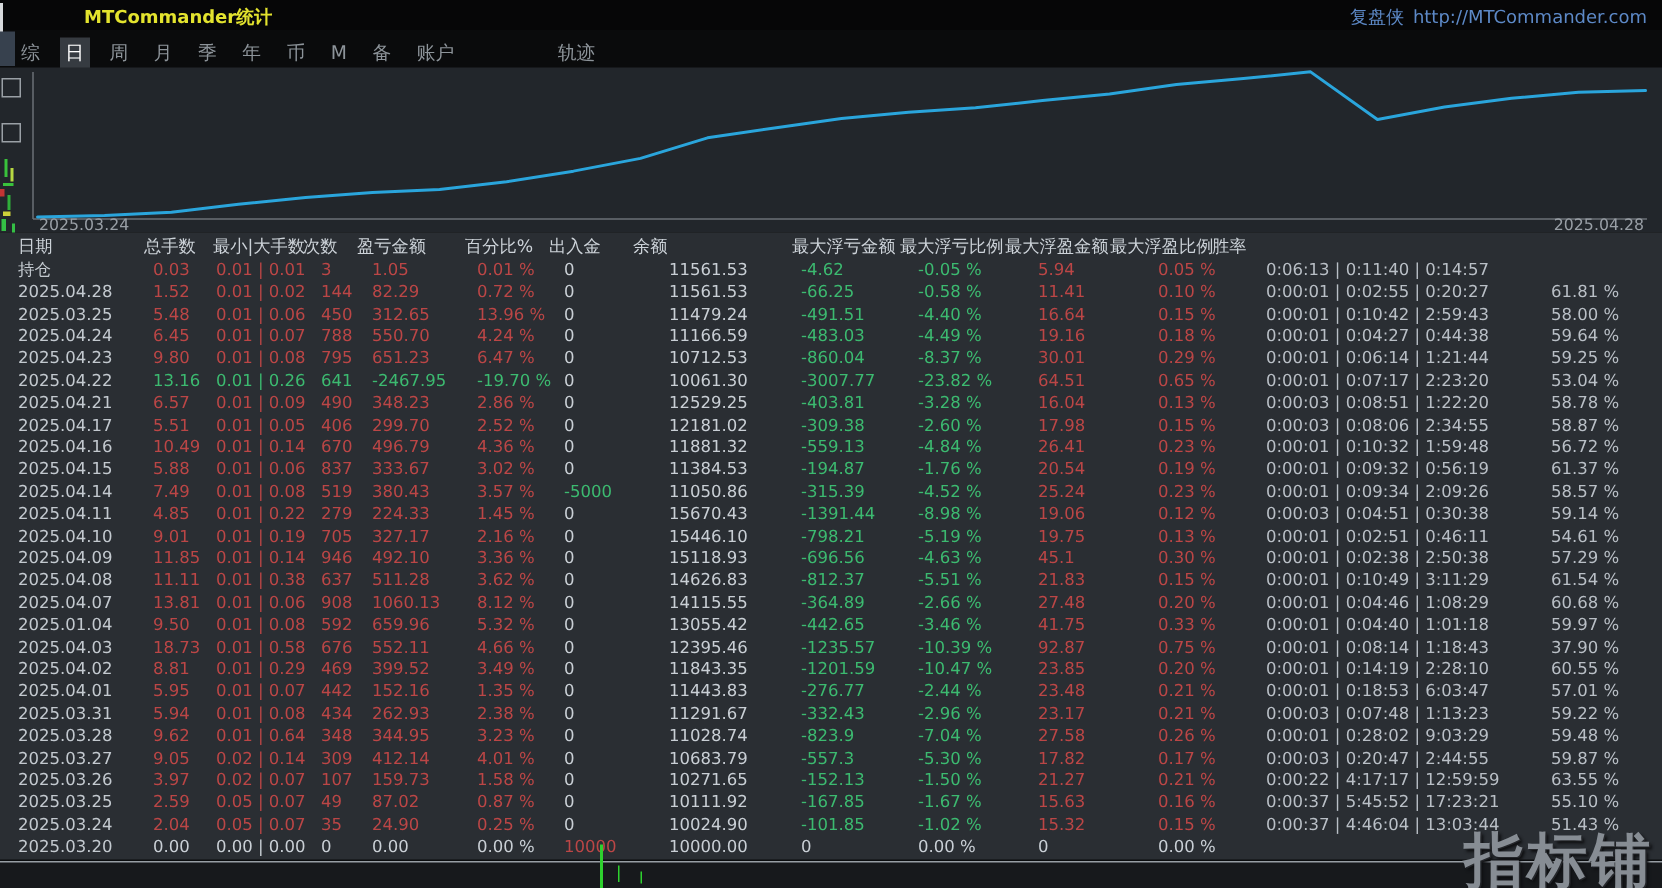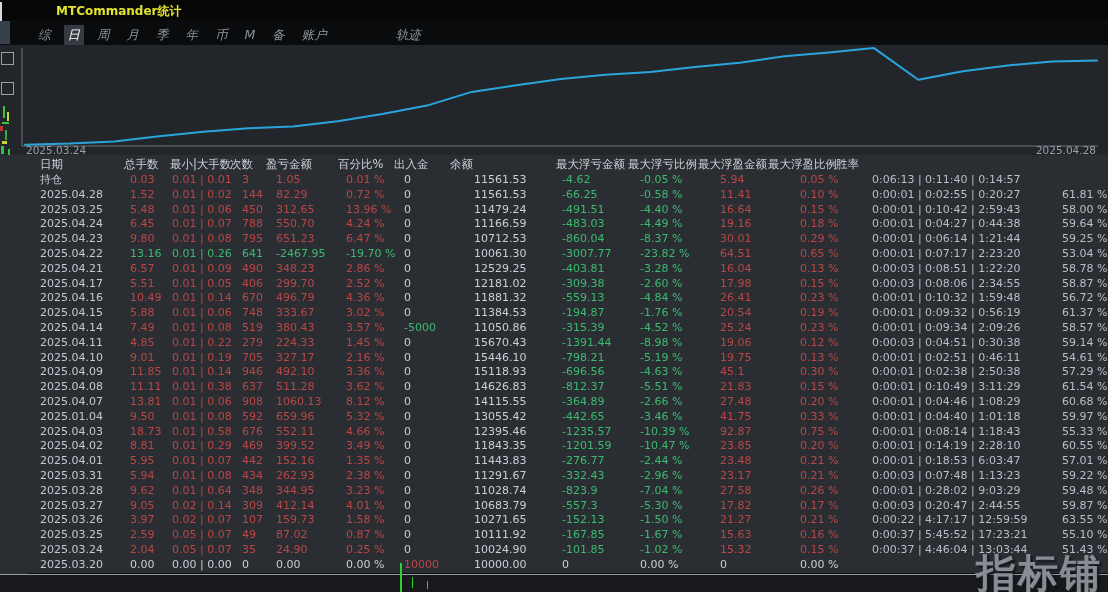--- a/index.html
+++ b/index.html
@@ -7,37 +7,37 @@
        font-family:"DejaVu Sans","Liberation Sans",sans-serif;}
 
   
   #titlebar{position:absolute;top:0;left:0;width:1108px;height:20px;background:#060607;}
   #title{position:absolute;left:16px;top:3px;font-size:12px;font-weight:bold;color:#e3e32e;white-space:nowrap;margin-left:40px;}
   #brand{position:absolute;right:10px;top:3px;font-size:12px;color:#5d89c7;white-space:nowrap;}
   #brand .sep{display:inline-block;width:6px;}
 
   
   #menubar{position:absolute;top:20px;left:0;width:1108px;height:26px;background:#0a0b0c;padding-top:0;}
-  #menu-items{position:absolute;left:34px;top:4px;white-space:nowrap;font-style:italic;}
+  #menu-items{position:absolute;left:10px;top:4px;white-space:nowrap;}
   .menu-item{display:inline-block;color:#8d949a;font-size:12.5px;padding:2px 4px;margin-right:9px;cursor:default;}
   .menu-item.active{background:#363b41;color:#ffffff;}
   .menu-item.extra{margin-left:52px;}
 
   
   #chart-panel{position:absolute;top:45px;left:0;width:1108px;height:110px;background:#22262b;}
   #chart-svg{position:absolute;left:0;top:0;}
   .axis-label{position:absolute;top:99px;font-size:10.5px;color:#989ea5;}
   #x-start-label{left:26px;}
   #x-end-label{right:12px;}
 
   
   #table-panel{position:absolute;top:155px;left:0;width:1108px;height:419px;background:#2a2e33;}
   .trow{display:grid;
         grid-template-columns:84px 46px 60px 36px 72px 56px 56px 106px 72px 70px 70px 68px 168px 1fr;
-        padding-left:12px;height:14.8px;line-height:14.8px;font-size:11px;white-space:nowrap;margin-left:28px;}
+        padding-left:12px;height:14.8px;line-height:14.8px;font-size:11px;white-space:nowrap;}
   #table-header{height:17px;line-height:17px;padding-top:1px;color:#ccd2d8;font-size:11.5px;}
   .trow.total{background:#0a0c0e;}
   .cell{overflow:visible;}
   .trow.data .c1{padding-left:6px}.trow.data .c2{padding-left:2px}.trow.data .c3{padding-left:12px}
   .trow.data .c4{padding-left:10px}.trow.data .c5{padding-left:8px}.trow.data .c6{padding-left:10px}
   .trow.data .c7{padding-left:24px}.trow.data .c8{padding-left:6px}.trow.data .c9{padding-left:12px}
   .trow.data .c10{padding-left:22px}.trow.data .c11{padding-left:32px}.trow.data .c12{padding-left:36px}
   .trow.data .c13{padding-left:58px}
   .t-red{color:#bb4646}.t-green{color:#3cba70}.t-white{color:#c9cfd5}
   .t-dim{color:#b9bfc6}.t-date{color:#c3c9cf}
@@ -50,20 +50,21 @@
   #watermark{position:absolute;right:6px;top:546px;font-size:40px;font-weight:bold;letter-spacing:2px;
              color:#878d94;text-shadow:1px 1px 0 #24262a,2px 2px 2px #0e0f11;z-index:5;}
 </style>
 </head>
 <body>
 
 <div id="app">
 
   <div id="titlebar">
     <span id="title">MTCommander统计</span>
+    <span id="brand"><span>复盘侠</span><span class="sep"></span><span>http://MTCommander.com</span></span>
   </div>
 
   <div id="menubar">
     <div id="menu-items"><span class="menu-item">综</span><span class="menu-item active">日</span><span class="menu-item">周</span><span class="menu-item">月</span><span class="menu-item">季</span><span class="menu-item">年</span><span class="menu-item">币</span><span class="menu-item">M</span><span class="menu-item">备</span><span class="menu-item">账户</span><span class="menu-item extra">轨迹</span></div>
   </div>
 
   <div id="chart-panel">
     <svg id="chart-svg" width="1108" height="110" viewBox="0 0 1108 110">
       <line id="axis-y" x1="22" y1="3" x2="22" y2="101" stroke-width="1" stroke="#6b7177"></line>
       <line id="axis-x" x1="22" y1="101" x2="1098" y2="101" stroke-width="1" stroke="#6b7177"></line>
@@ -231,21 +232,21 @@
           <span class="cell c9 t-green">-4.84 %</span>
           <span class="cell c10 t-red">26.41</span>
           <span class="cell c11 t-red">0.23 %</span>
           <span class="cell c12 t-dim">0:00:01 | 0:10:32 | 1:59:48</span>
           <span class="cell c13 t-dim">56.72 %</span>
         </div>
         <div class="trow data">
           <span class="cell c0 t-date">2025.04.15</span>
           <span class="cell c1 t-red">5.88</span>
           <span class="cell c2 t-red">0.01 | 0.06</span>
-          <span class="cell c3 t-red">748</span>
+          <span class="cell c3 t-red">837</span>
           <span class="cell c4 t-red">333.67</span>
           <span class="cell c5 t-red">3.02 %</span>
           <span class="cell c6 t-white">0</span>
           <span class="cell c7 t-white">11384.53</span>
           <span class="cell c8 t-green">-194.87</span>
           <span class="cell c9 t-green">-1.76 %</span>
           <span class="cell c10 t-red">20.54</span>
           <span class="cell c11 t-red">0.19 %</span>
           <span class="cell c12 t-dim">0:00:01 | 0:09:32 | 0:56:19</span>
           <span class="cell c13 t-dim">61.37 %</span>
@@ -369,21 +370,21 @@
           <span class="cell c3 t-red">676</span>
           <span class="cell c4 t-red">552.11</span>
           <span class="cell c5 t-red">4.66 %</span>
           <span class="cell c6 t-white">0</span>
           <span class="cell c7 t-white">12395.46</span>
           <span class="cell c8 t-green">-1235.57</span>
           <span class="cell c9 t-green">-10.39 %</span>
           <span class="cell c10 t-red">92.87</span>
           <span class="cell c11 t-red">0.75 %</span>
           <span class="cell c12 t-dim">0:00:01 | 0:08:14 | 1:18:43</span>
-          <span class="cell c13 t-dim">55.33 %</span>
+          <span class="cell c13 t-dim">37.90 %</span>
         </div>
         <div class="trow data">
           <span class="cell c0 t-date">2025.04.02</span>
           <span class="cell c1 t-red">8.81</span>
           <span class="cell c2 t-red">0.01 | 0.29</span>
           <span class="cell c3 t-red">469</span>
           <span class="cell c4 t-red">399.52</span>
           <span class="cell c5 t-red">3.49 %</span>
           <span class="cell c6 t-white">0</span>
           <span class="cell c7 t-white">11843.35</span>

